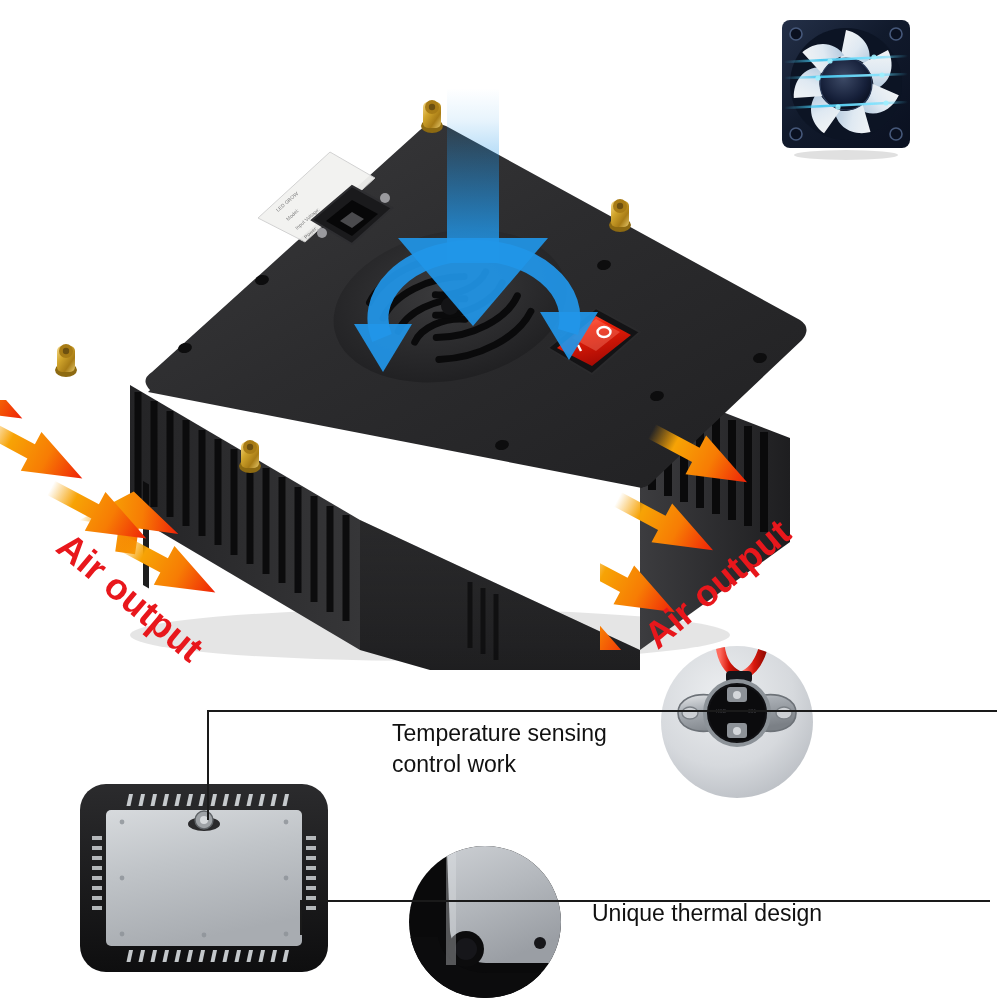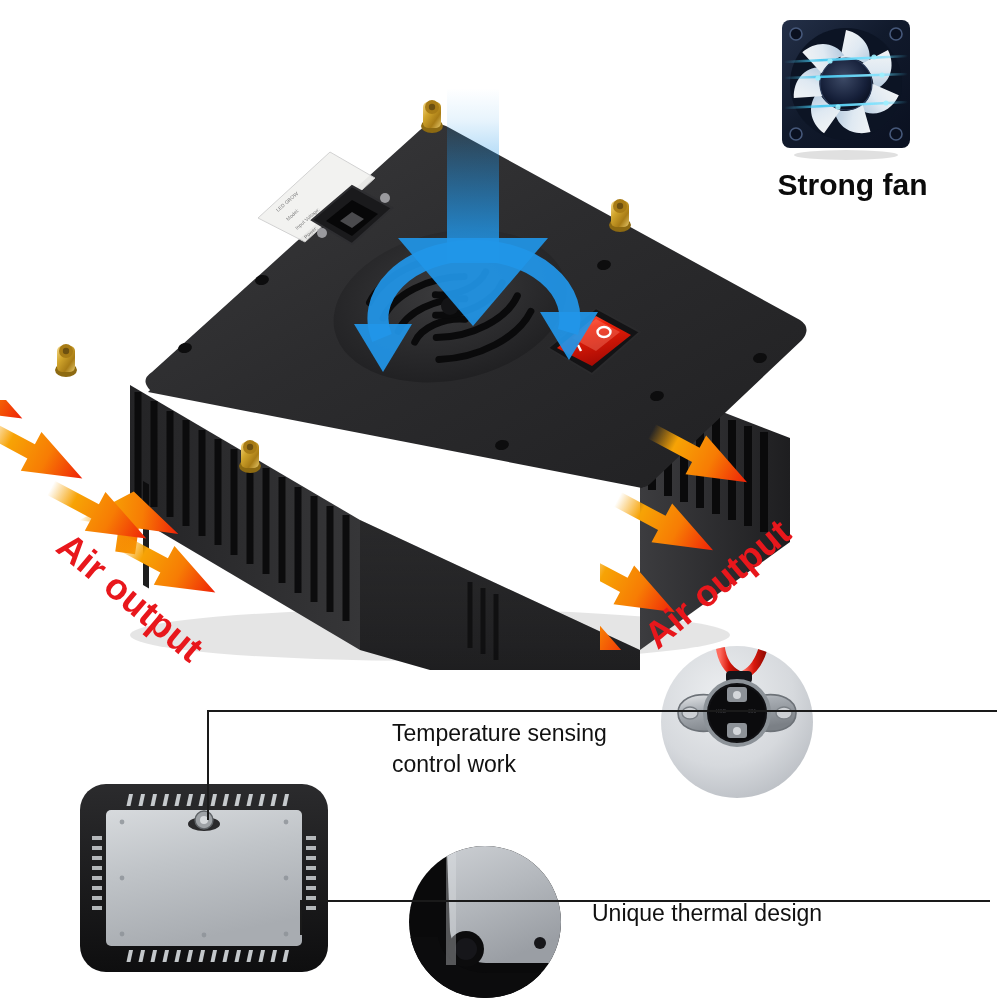--- a/index.html
+++ b/index.html
@@ -431,21 +431,20 @@
         <circle cx="40" cy="62" r="2.6"></circle>
         <circle cx="104" cy="59" r="2.6"></circle>
         <circle cx="60" cy="91" r="2.6"></circle>
         <circle cx="108" cy="87" r="2.6"></circle>
       </g>
 
       <ellipse cx="68" cy="139" rx="52" ry="5" fill="rgba(0,0,0,.12)"></ellipse>
     </svg>
   </div>
 
-  <div class="abs noselect" id="fan-caption">Strong fan</div>
 
   <div class="abs" id="housing-photo">
     <svg width="252" height="195" viewBox="0 0 252 195" xmlns="http://www.w3.org/2000/svg">
       <defs>
         <linearGradient id="plateG" x1="0" y1="0" x2="0.3" y2="1">
           <stop offset="0%" stop-color="#d7dadd"></stop>
           <stop offset="45%" stop-color="#c0c4c8"></stop>
           <stop offset="100%" stop-color="#a8acb1"></stop>
         </linearGradient>
         <linearGradient id="frameG" x1="0" y1="0" x2="0" y2="1">

